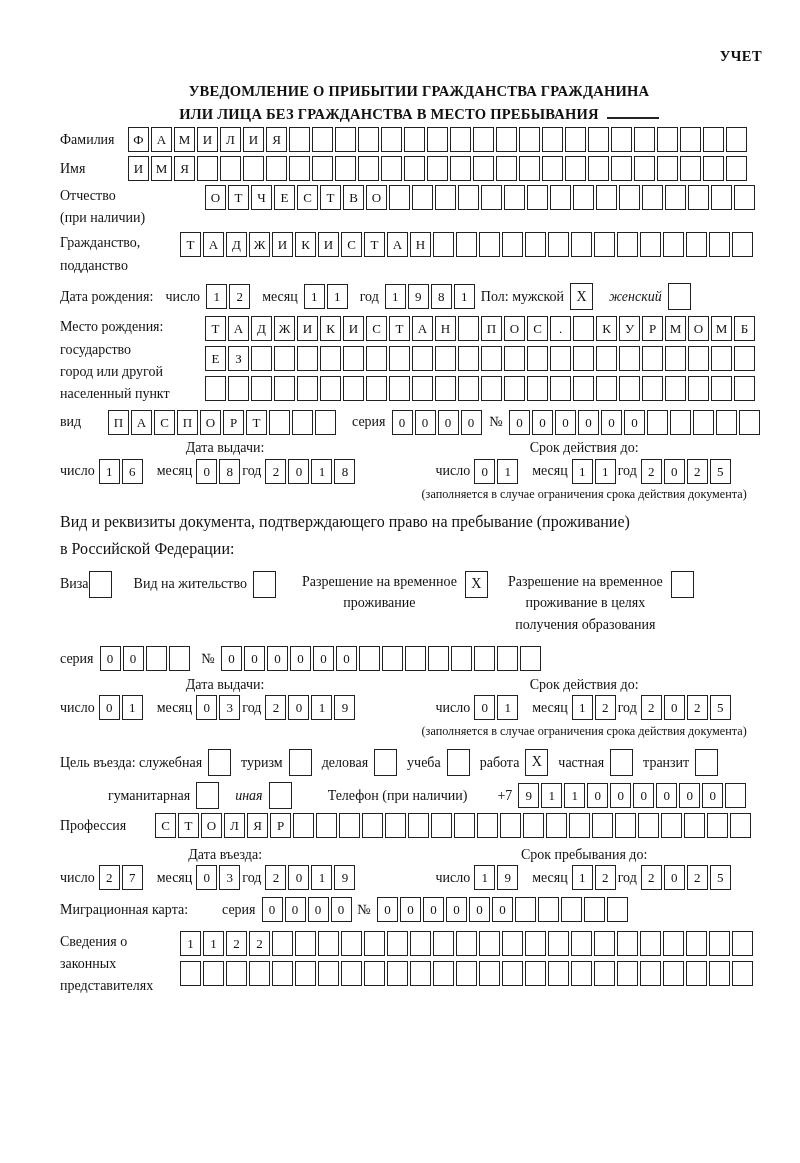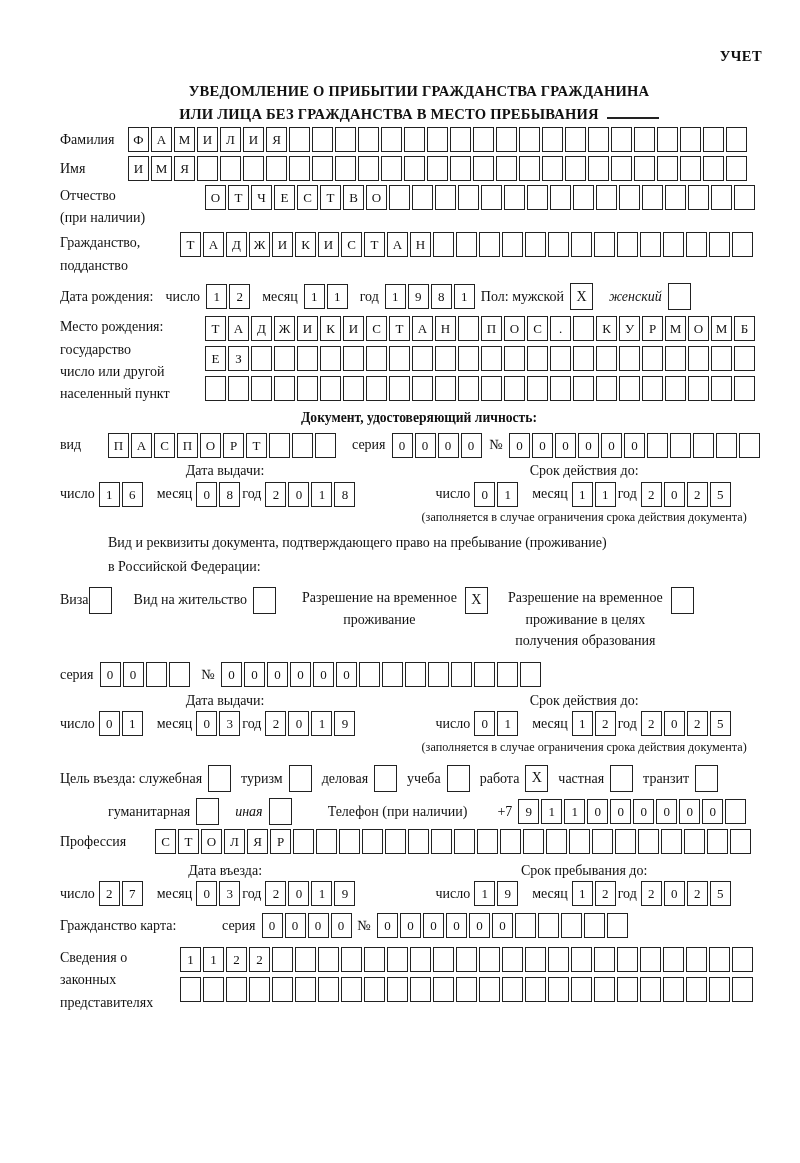--- a/index.html
+++ b/index.html
@@ -44,21 +44,21 @@
   .doc-heading{text-align:center;font-weight:bold;font-size:13.6px;margin:4px 0 6px 0;}
   
   .date-pair{display:flex;margin-top:5px;margin-bottom:3px;}
   .dcol-l{width:46%;}
   .dcol-r{width:54%;}
   .date-cap{text-align:center;font-size:14px;margin-bottom:2px;}
   .date-row{display:flex;align-items:center;}
   .date-row .lbl{line-height:26px;margin-right:4px;}
   .date-row .gap{width:12px;flex:none;}
   .small-note{font-size:12.2px;text-align:center;margin-top:3px;}
-  .para{font-size:14px;line-height:1.7;margin-top:6px;margin-left:48px;}
+  .para{font-size:16px;line-height:1.7;margin-top:6px;}
   
   .permit-row{display:flex;align-items:flex-start;margin-top:8px;margin-bottom:10px;}
   .permit-item{display:flex;align-items:flex-start;}
   .permit-label-c{text-align:center;font-size:14px;line-height:1.55;}
   
   .purpose-row{display:flex;align-items:center;margin-top:10px;margin-bottom:4px;}
   .purpose-row .lbl{line-height:25px;}
 </style>
 </head>
 <body>
@@ -231,21 +231,21 @@
     <span class="lbl mr6" style="margin-left:4px;">Пол: мужской</span>
     <span class="chk">X</span>
     <span class="lbl mr6 ml16">женский</span>
     <span class="chk"></span>
   </div>
 
   <div class="row" style="margin-top:6px;">
     <span class="lblblock w145">
       <span>Место рождения:</span><br>
       <span>государство</span><br>
-      <span>число или другой</span><br>
+      <span>город или другой</span><br>
       <span>населенный пункт</span>
     </span>
     <span class="stack">
       <span class="cells">
           <span class="cell">Т</span>
           <span class="cell">А</span>
           <span class="cell">Д</span>
           <span class="cell">Ж</span>
           <span class="cell">И</span>
           <span class="cell">К</span>
@@ -316,21 +316,20 @@
           <span class="cell"></span>
           <span class="cell"></span>
           <span class="cell"></span>
           <span class="cell"></span>
           <span class="cell"></span>
           <span class="cell"></span>
         </span>
     </span>
   </div>
 
-  <div class="doc-heading">Документ, удостоверяющий личность:</div>
 
   <div class="row" style="align-items:center;">
     <span class="lbl" style="width:48px;">вид</span>
     <span class="cells">
         <span class="cell">П</span>
         <span class="cell">А</span>
         <span class="cell">С</span>
         <span class="cell">П</span>
         <span class="cell">О</span>
         <span class="cell">Р</span>
@@ -633,21 +632,21 @@
             <span class="cell">2</span>
             <span class="cell">0</span>
             <span class="cell">2</span>
             <span class="cell">5</span>
           </span>
       </div>
     </div>
   </div>
 
   <div class="row" style="align-items:center;margin-top:6px;">
-    <span class="lbl" style="width:162px;">Гражданство карта:</span>
+    <span class="lbl" style="width:162px;">Миграционная карта:</span>
     <span class="lbl mr6">серия</span>
     <span class="cells">
         <span class="cell">0</span>
         <span class="cell">0</span>
         <span class="cell">0</span>
         <span class="cell">0</span>
       </span>
     <span class="lbl mr6" style="margin-left:4px;">№</span>
     <span class="cells">
         <span class="cell">0</span>

